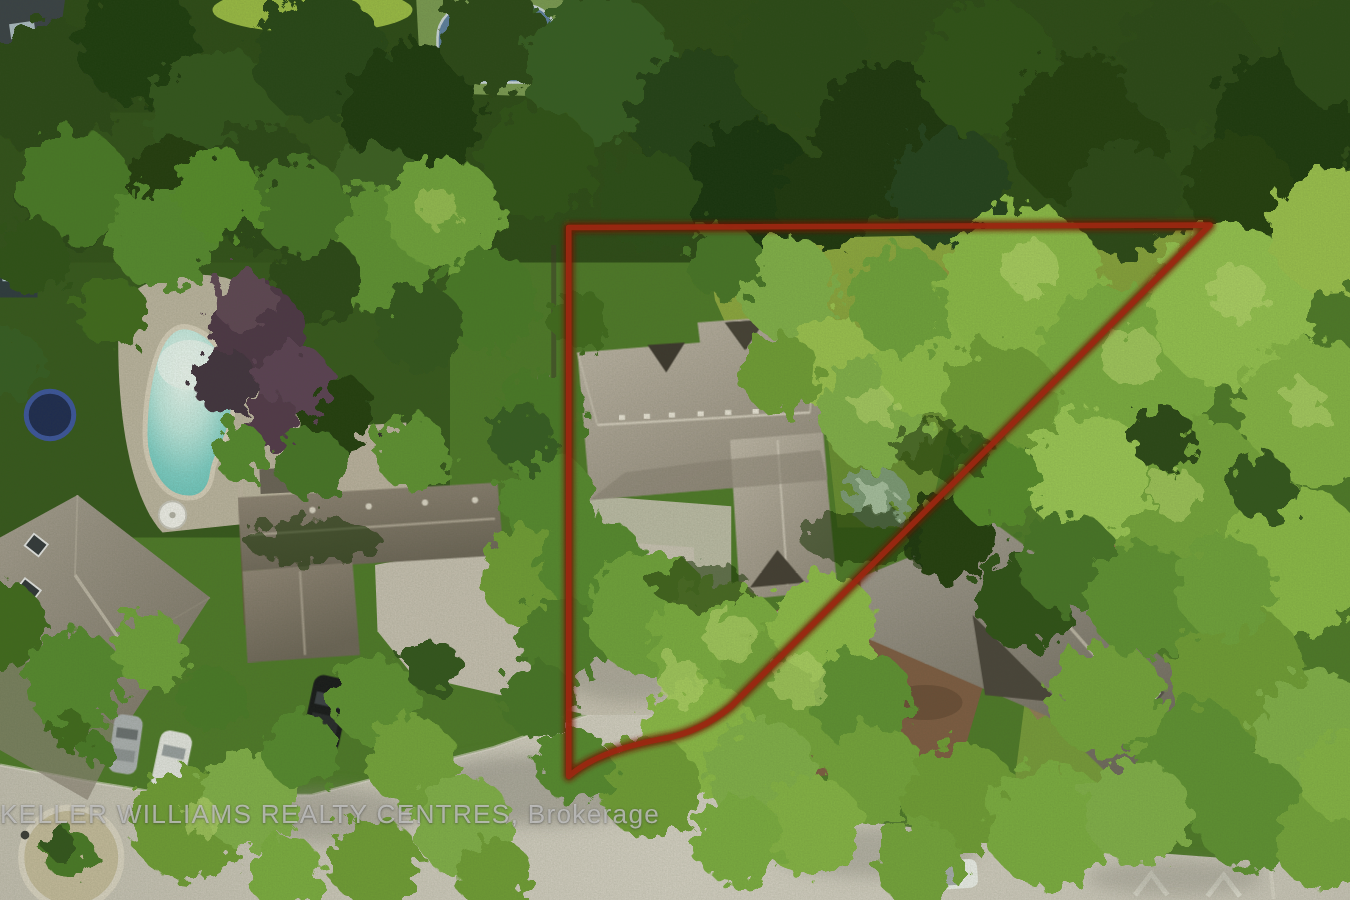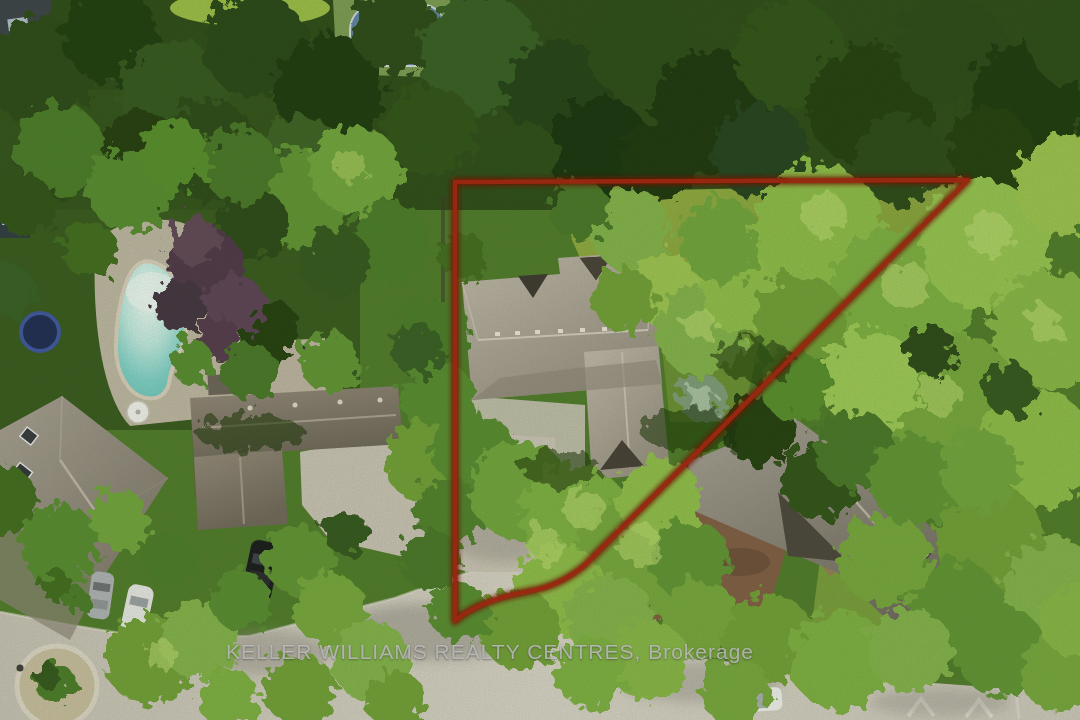--- a/index.html
+++ b/index.html
@@ -1,20 +1,20 @@
 <!DOCTYPE html>
 <html><head>
 <meta charset="utf-8">
 <style>
   html,body{margin:0;padding:0;background:#222;}
   .stage{position:relative;width:1080px;height:720px;overflow:hidden;
          font-family:"Liberation Sans",sans-serif;}
   .stage svg{position:absolute;inset:0;display:block;}
   .watermark{
-    position:absolute;left:0;top:640px;width:980px;text-align:center;
+    position:absolute;left:0;top:640px;width:980px;text-align:left;
     font-size:21px;font-weight:400;letter-spacing:1px;
     color:rgba(238,238,238,0.58);
     text-shadow:0 1px 2px rgba(50,50,50,0.45), 0 0 1px rgba(90,90,90,0.6);
     pointer-events:none;white-space:nowrap;
   }
 </style>
 </head>
 <body>
 
 <div class="stage">

